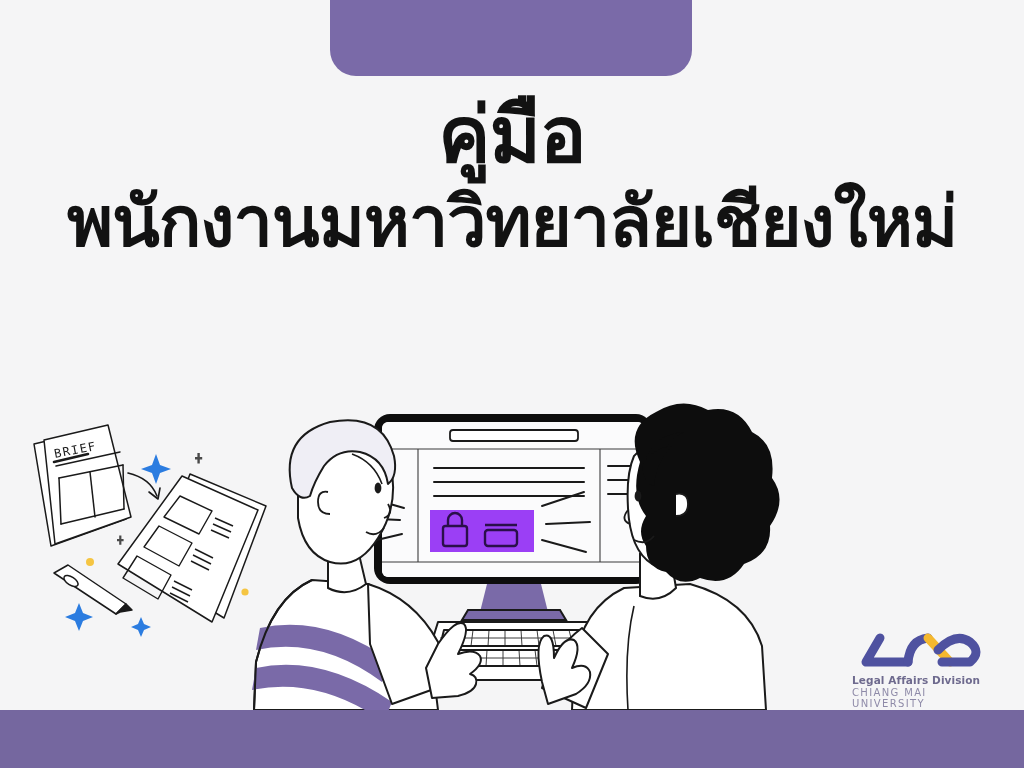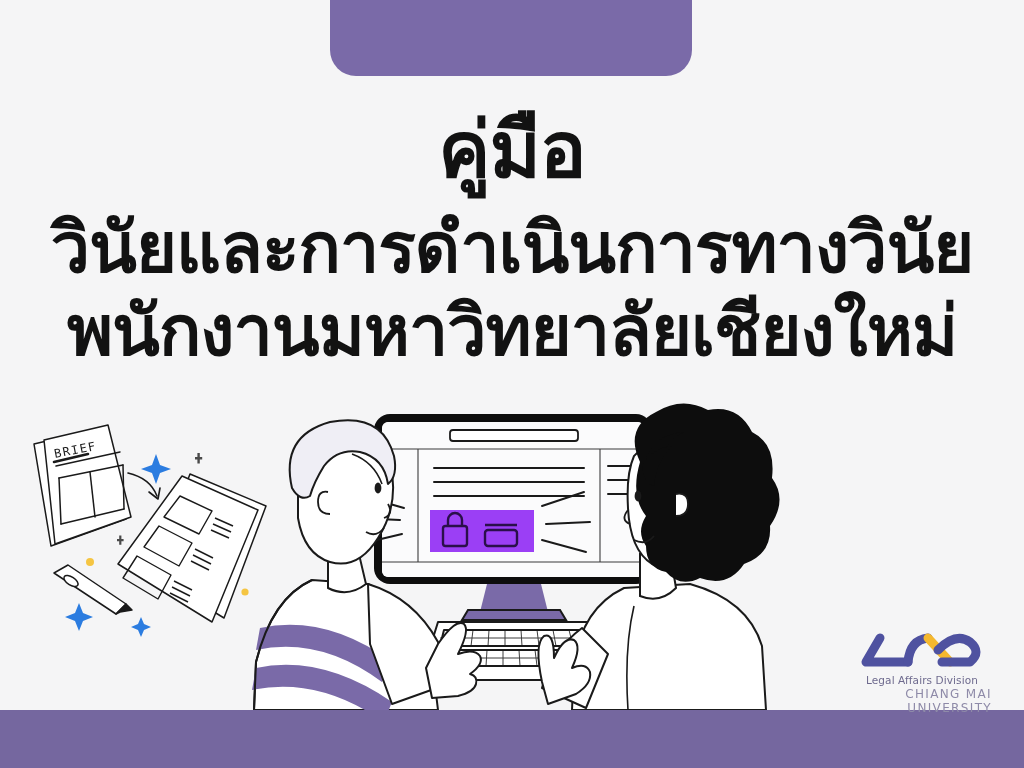--- a/index.html
+++ b/index.html
@@ -23,55 +23,53 @@
     position:absolute;left:0;top:710px;width:1024px;height:58px;
     background:#75679f;
   }
 
   
   .title-block{position:absolute;left:0;top:96px;width:1024px;text-align:center;}
   .t-line{
     color:#121212;font-weight:bold;line-height:1.0;
     font-family:"DejaVu Sans","Liberation Sans",sans-serif;
     white-space:nowrap;
-    margin-top:15px;
   }
   .t1{font-size:78px;letter-spacing:-1px;}
   .t2{font-size:70px;margin-top:24px;letter-spacing:-1px;}
   .t3{font-size:70px;margin-top:14px;letter-spacing:-1px;font-family:Liberation Serif, serif;}
 
   
   .illus{position:absolute;}
   svg{display:block;overflow:visible;}
 
   #papers-art{left:4px;top:418px;}
   #people-art{left:242px;top:392px;}
   #logo-art{left:852px;top:628px;}
 
   .lg-name{
-    position:absolute;left:852px;top:674px;width:140px;text-align:center;
-    font-size:10.5px;color:#6e6a8e;font-weight:normal;letter-spacing:.1px;
+    position:absolute;left:852px;top:674px;width:140px;
+    font-size:10.5px;color:#6e6a8e;font-weight:bold;letter-spacing:.1px;
     font-family:"DejaVu Sans","Liberation Sans",sans-serif;
   }
   .lg-sub{
-    position:absolute;left:852px;top:687px;width:140px;text-align:right;
-    font-size:12px;color:#8e8aa8;letter-spacing:1.35px;
+    position:absolute;left:852px;top:687px;width:140px;text-align:left;
+    font-size:10px;color:#8e8aa8;letter-spacing:1.35px;
     font-family:"DejaVu Sans","Liberation Sans",sans-serif;
   }
 </style>
 </head>
 <body>
 
 <div id="stage">
 
   <div class="top-tab"></div>
 
   <div class="title-block">
     <div class="t-line t1">คู่มือ</div>
-    <div class="t-line t2">วินัยและการดำเนินการทางวินัย</div>
     <div class="t-line t3">พนักงานมหาวิทยาลัยเชียงใหม่</div>
   </div>
 
   <div class="illus" id="papers-art">
     <svg width="280" height="250" viewBox="0 0 280 250">
       <g fill="none" stroke="#1a1a1a" stroke-width="1.5" stroke-linecap="round" stroke-linejoin="round">
 
         <path d="M30 26 L101 9 L122 101 L47 128 Z" fill="#ffffff"></path>
 
         <path d="M40 22 L104 7 L127 99 L51 126 Z" fill="#ffffff"></path>

